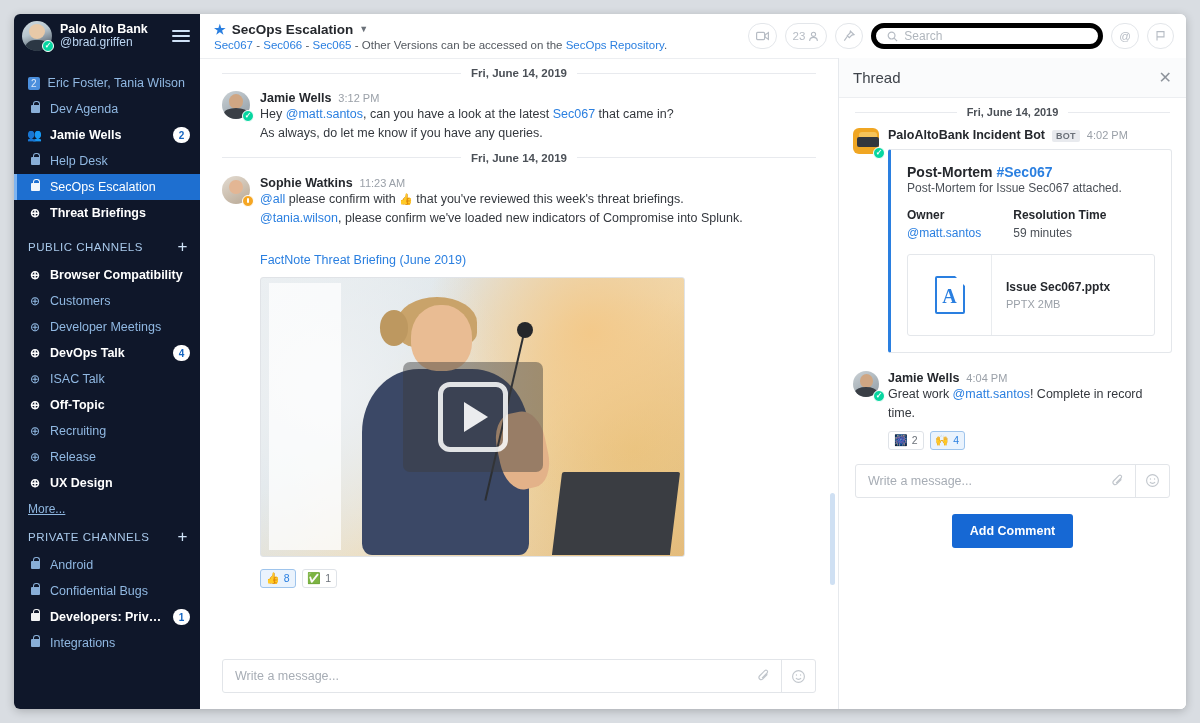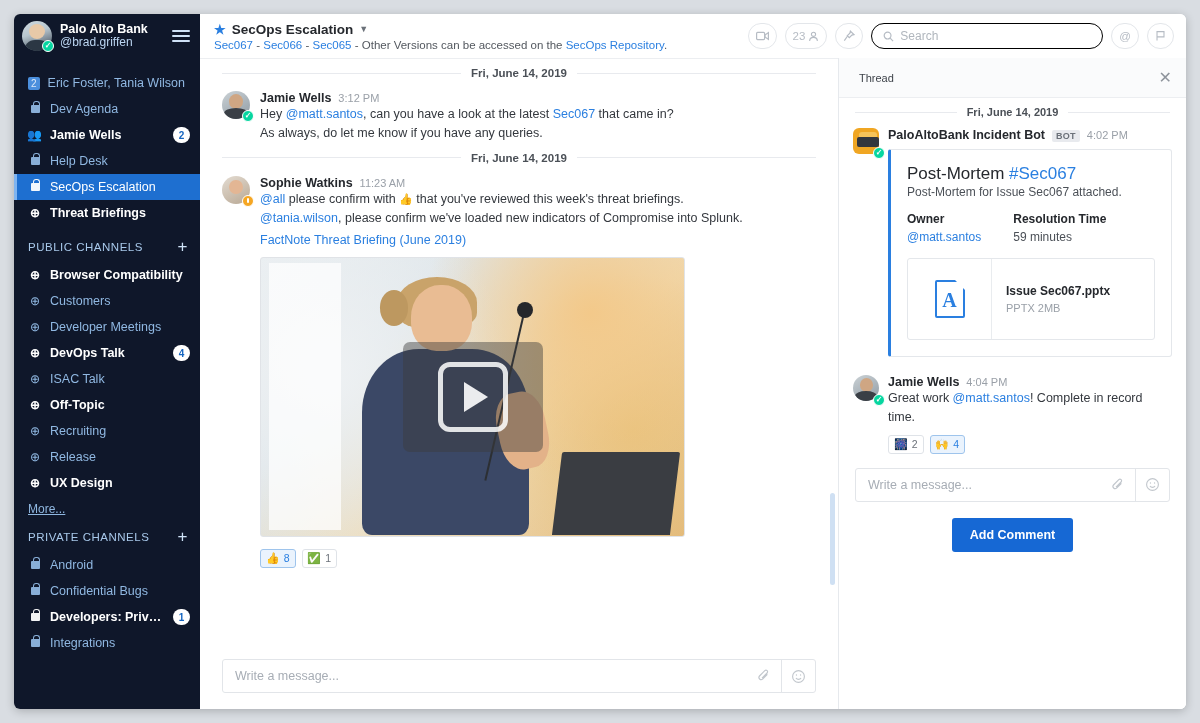--- a/index.html
+++ b/index.html
@@ -144,21 +144,21 @@
   .caret { font-size:9px; color:#6b7179; font-weight:normal; }
   .ch-sub { font-size:11.5px; color:#53585f; margin-top:2px; white-space:nowrap; }
   .ch-sub a { color:#2a7fe0; text-decoration:none; }
   .hdr-spacer { flex:1; }
   .hdr-btn {
     height:26px; min-width:26px; border:1px solid #e3e6ea; border-radius:13px;
     display:flex; align-items:center; justify-content:center; gap:3px;
     padding:0 7px; color:#b6bcc4; font-size:11.5px; cursor:pointer; background:#fff;
   }
   .search-box {
-    height:26px; width:232px; border:1px solid #000000; border-radius:13px;
+    height:26px; width:232px; border:5px solid #000000; border-radius:13px;
     display:flex; align-items:center; gap:6px; padding:0 11px;
     color:#b0b6bd; font-size:12px; background:#fff; cursor:text;
   }
   .main-body { flex:1; display:flex; min-height:0; }
 
   .msgs-col { flex:1; display:flex; flex-direction:column; min-width:0; border-top:1px solid #eceef1; position:relative; }
   .msgs { flex:1; overflow:hidden; padding: 0 0 4px 0; position:relative; }
   .date-div {
     display:flex; align-items:center; gap:10px;
     padding: 8px 22px 10px 22px;
@@ -168,21 +168,21 @@
 
   .msg { display:flex; gap:10px; padding: 2px 22px 0 22px; }
   .msg .av-col { width:28px; flex:0 0 28px; }
   .msg .av-col .avatar { width:28px; height:28px; }
   .msg-main { flex:1; min-width:0; }
   .msg-head { display:flex; align-items:baseline; gap:7px; }
   .msg-author { font-size:12.5px; font-weight:bold; color:#25282d; }
   .msg-time { font-size:11px; color:#9aa0a8; }
   .msg-line { font-size:12.5px; color:#34383e; line-height:1.55; }
   .msg-line a, .mention { color:#2a7fe0; text-decoration:none; }
-  .link-blue { color:#2a7fe0; text-decoration:none; font-size:12.5px; display:inline-block; margin-top:4px; }
+  .link-blue { color:#2a7fe0; text-decoration:none; font-size:12.5px; display:inline-block; margin-top:24px; }
 
   .video-thumb {
     margin-top:9px; width:425px; height:280px; border-radius:3px;
     border:1px solid #e0e3e7; position:relative; overflow:hidden;
     background:
       radial-gradient(circle at 78% 20%, #f3c98a 0%, rgba(243,201,138,0) 42%),
       radial-gradient(circle at 88% 62%, #e8c27d 0%, rgba(232,194,125,0) 38%),
       radial-gradient(circle at 16% 40%, #eef1f3 0%, rgba(238,241,243,0) 46%),
       linear-gradient(135deg, #e9eef1 0%, #dfe6ea 30%, #f0dcb6 62%, #e2b97a 100%);
     cursor:pointer;
@@ -242,38 +242,38 @@
 
   
   .thread {
     width:348px; flex:0 0 348px; border-left:1px solid #e6e9ed;
     display:flex; flex-direction:column; background:#fff;
   }
   .thread-head {
     height:40px; flex:0 0 40px; display:flex; align-items:center; justify-content:space-between;
     padding: 0 14px; border-bottom:1px solid #eceef1; background:#fafbfc;
   }
-  .thread-title { font-size:11px; color:#3e434a;margin-left:6px; }
+  .thread-title { font-size:15px; color:#3e434a; }
   .thread-close { font-size:16px; color:#8e949c; cursor:pointer; line-height:1; }
   .thread-body { flex:1; overflow:hidden; }
   .thread-date { display:flex; align-items:center; gap:10px; padding: 8px 16px 10px 16px; }
   .thread-date .ln { flex:1; height:1px; background:#e8eaee; }
   .thread-date .txt { font-size:11px; color:#4b5057; font-weight:bold; }
   .tmsg { display:flex; gap:9px; padding: 0 14px; }
   .tmsg .av-col { width:26px; flex:0 0 26px; }
   .tmsg .av-col .avatar { width:26px; height:26px; }
   .bot-tag {
     background:#e8eaee; color:#6b7179; font-size:9px; font-weight:bold;
     border-radius:2px; padding:1px 4px; letter-spacing:.3px;
   }
   .card {
     margin-top:7px; border:1px solid #e4e7eb; border-left:3px solid #2a7fe0;
     border-radius:3px; padding: 14px 16px 16px 16px; background:#fff;
   }
-  .card-title { font-size:17px; font-weight:normal; color:#25282d; }
+  .card-title { font-size:14px; font-weight:bold; color:#25282d; }
   .card-title .hash { color:#2a7fe0; }
   .card-sub { font-size:12px; color:#4b5057; margin-top:1px; }
   .card-fields { display:flex; gap:32px; margin-top:13px; }
   .cf-label { font-size:12px; font-weight:bold; color:#25282d; }
   .cf-value { font-size:12px; color:#4b5057; margin-top:4px; }
   .cf-value.link { color:#2a7fe0; }
   .file-card {
     margin-top:14px; display:flex; align-items:stretch;
     border:1px solid #e4e7eb; border-radius:3px; height:82px; background:#fff;
   }

